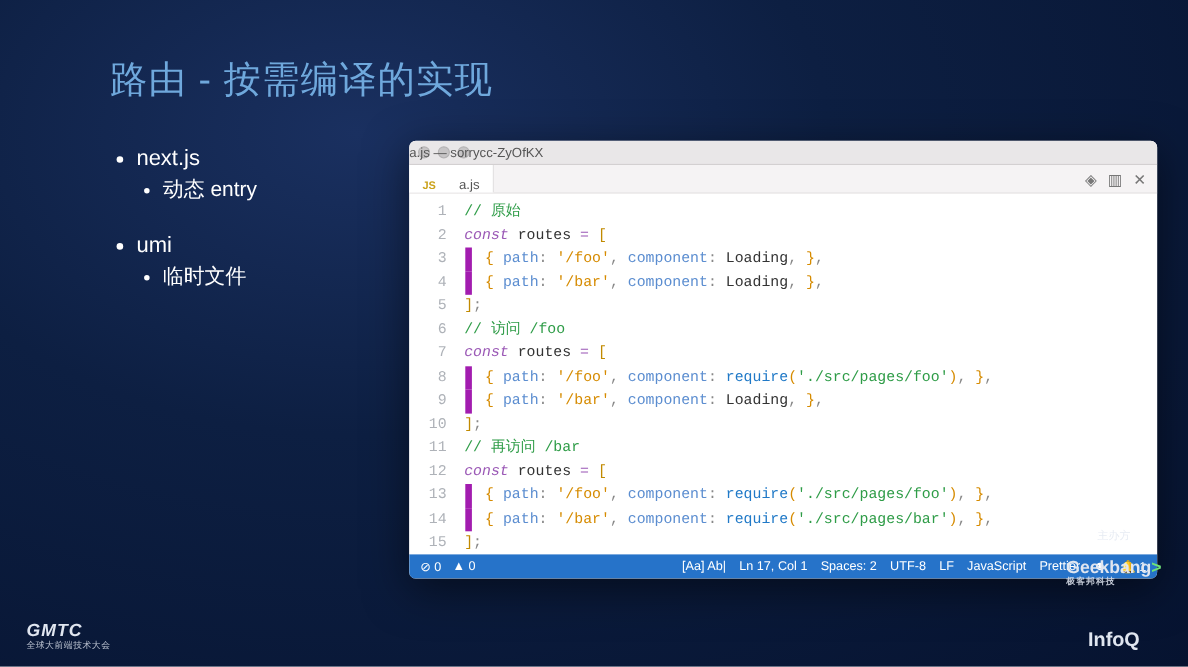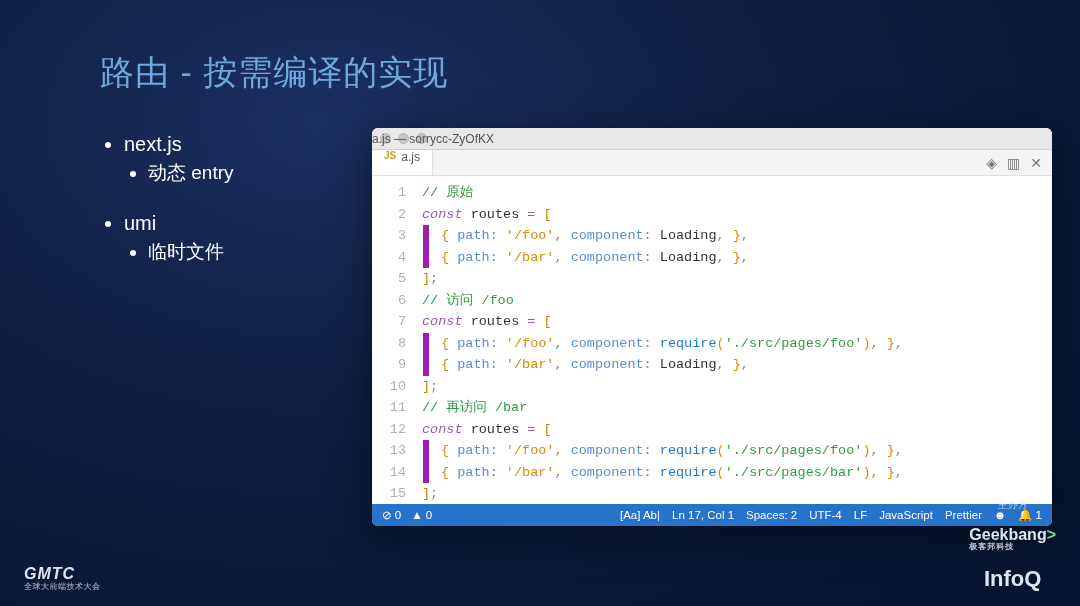--- a/index.html
+++ b/index.html
@@ -56,21 +56,21 @@
   }
   .tabbar {
     height: 26px;
     background: #f5f3f4;
     display: flex; align-items: center;
     justify-content: space-between;
     padding: 0 10px 0 0;
     border-bottom: 1px solid #e2dfe0;
   }
   .tab {
-    display: flex; align-items: flex-start; gap: 5px;
+    display: flex; align-items: flex-end; gap: 21px;
     height: 100%; padding: 0 12px;
     background: #ffffff;
     font-size: 12px; color: #555;
     border-right: 1px solid #e2dfe0;
   }
   .js-badge { color: #cba21a; font-weight: 700; font-size: 10px; }
   .tab-icons { display: flex; gap: 10px; color: #777; font-size: 14px; }
   .tab-icons span { cursor: default; }
 
   .code-area {
@@ -129,21 +129,21 @@
     padding: 0 24px;
     color: #e0e6f0;
   }
   .logo-left { font-weight: 800; font-size: 16px; letter-spacing: 1px; font-style: italic; }
   .logo-left-sub { font-size: 8px; font-weight: 400; opacity: .8; display:block; margin-top: -2px; letter-spacing: 0.5px; font-style: normal;}
   .logo-right { display: flex; align-items: center; gap: 14px; font-size: 16px; font-weight: 600; flex-direction: column; }
   .sponsor-label { font-size: 10px; opacity: .8; font-weight: 400; }
   .geekbang::after { content: ">"; color: #6fe27a; }
   .geekbang { font-family: Arial, sans-serif; }
   .geekbang-sub { font-size: 8px; opacity:.85; display:block; margin-top:-3px; letter-spacing:1px;}
-  .infoq { font-weight: 800; font-size: 22px; }
+  .infoq { font-weight: 800; font-size: 18px; margin-top: 23px; }
 </style>
 </head>
 <body>
 
 <h1 class="title">路由 - 按需编译的实现</h1>
 
 <div class="bullets">
   <ul>
     <li>
       <span>next.js</span>
@@ -202,21 +202,21 @@
   </div>
   <div class="statusbar">
     <div class="status-left">
       <span>⊘ <span>0</span></span>
       <span>▲ <span>0</span></span>
     </div>
     <div class="status-right">
       <span>[Aa]   Ab|</span>
       <span>Ln 17, Col 1</span>
       <span>Spaces: 2</span>
-      <span>UTF-4</span>
+      <span>UTF-8</span>
       <span>LF</span>
       <span>JavaScript</span>
       <span>Prettier</span>
       <span>☻</span>
       <span>🔔 <span>1</span></span>
     </div>
   </div>
 </div>
 
 <div class="footer">

